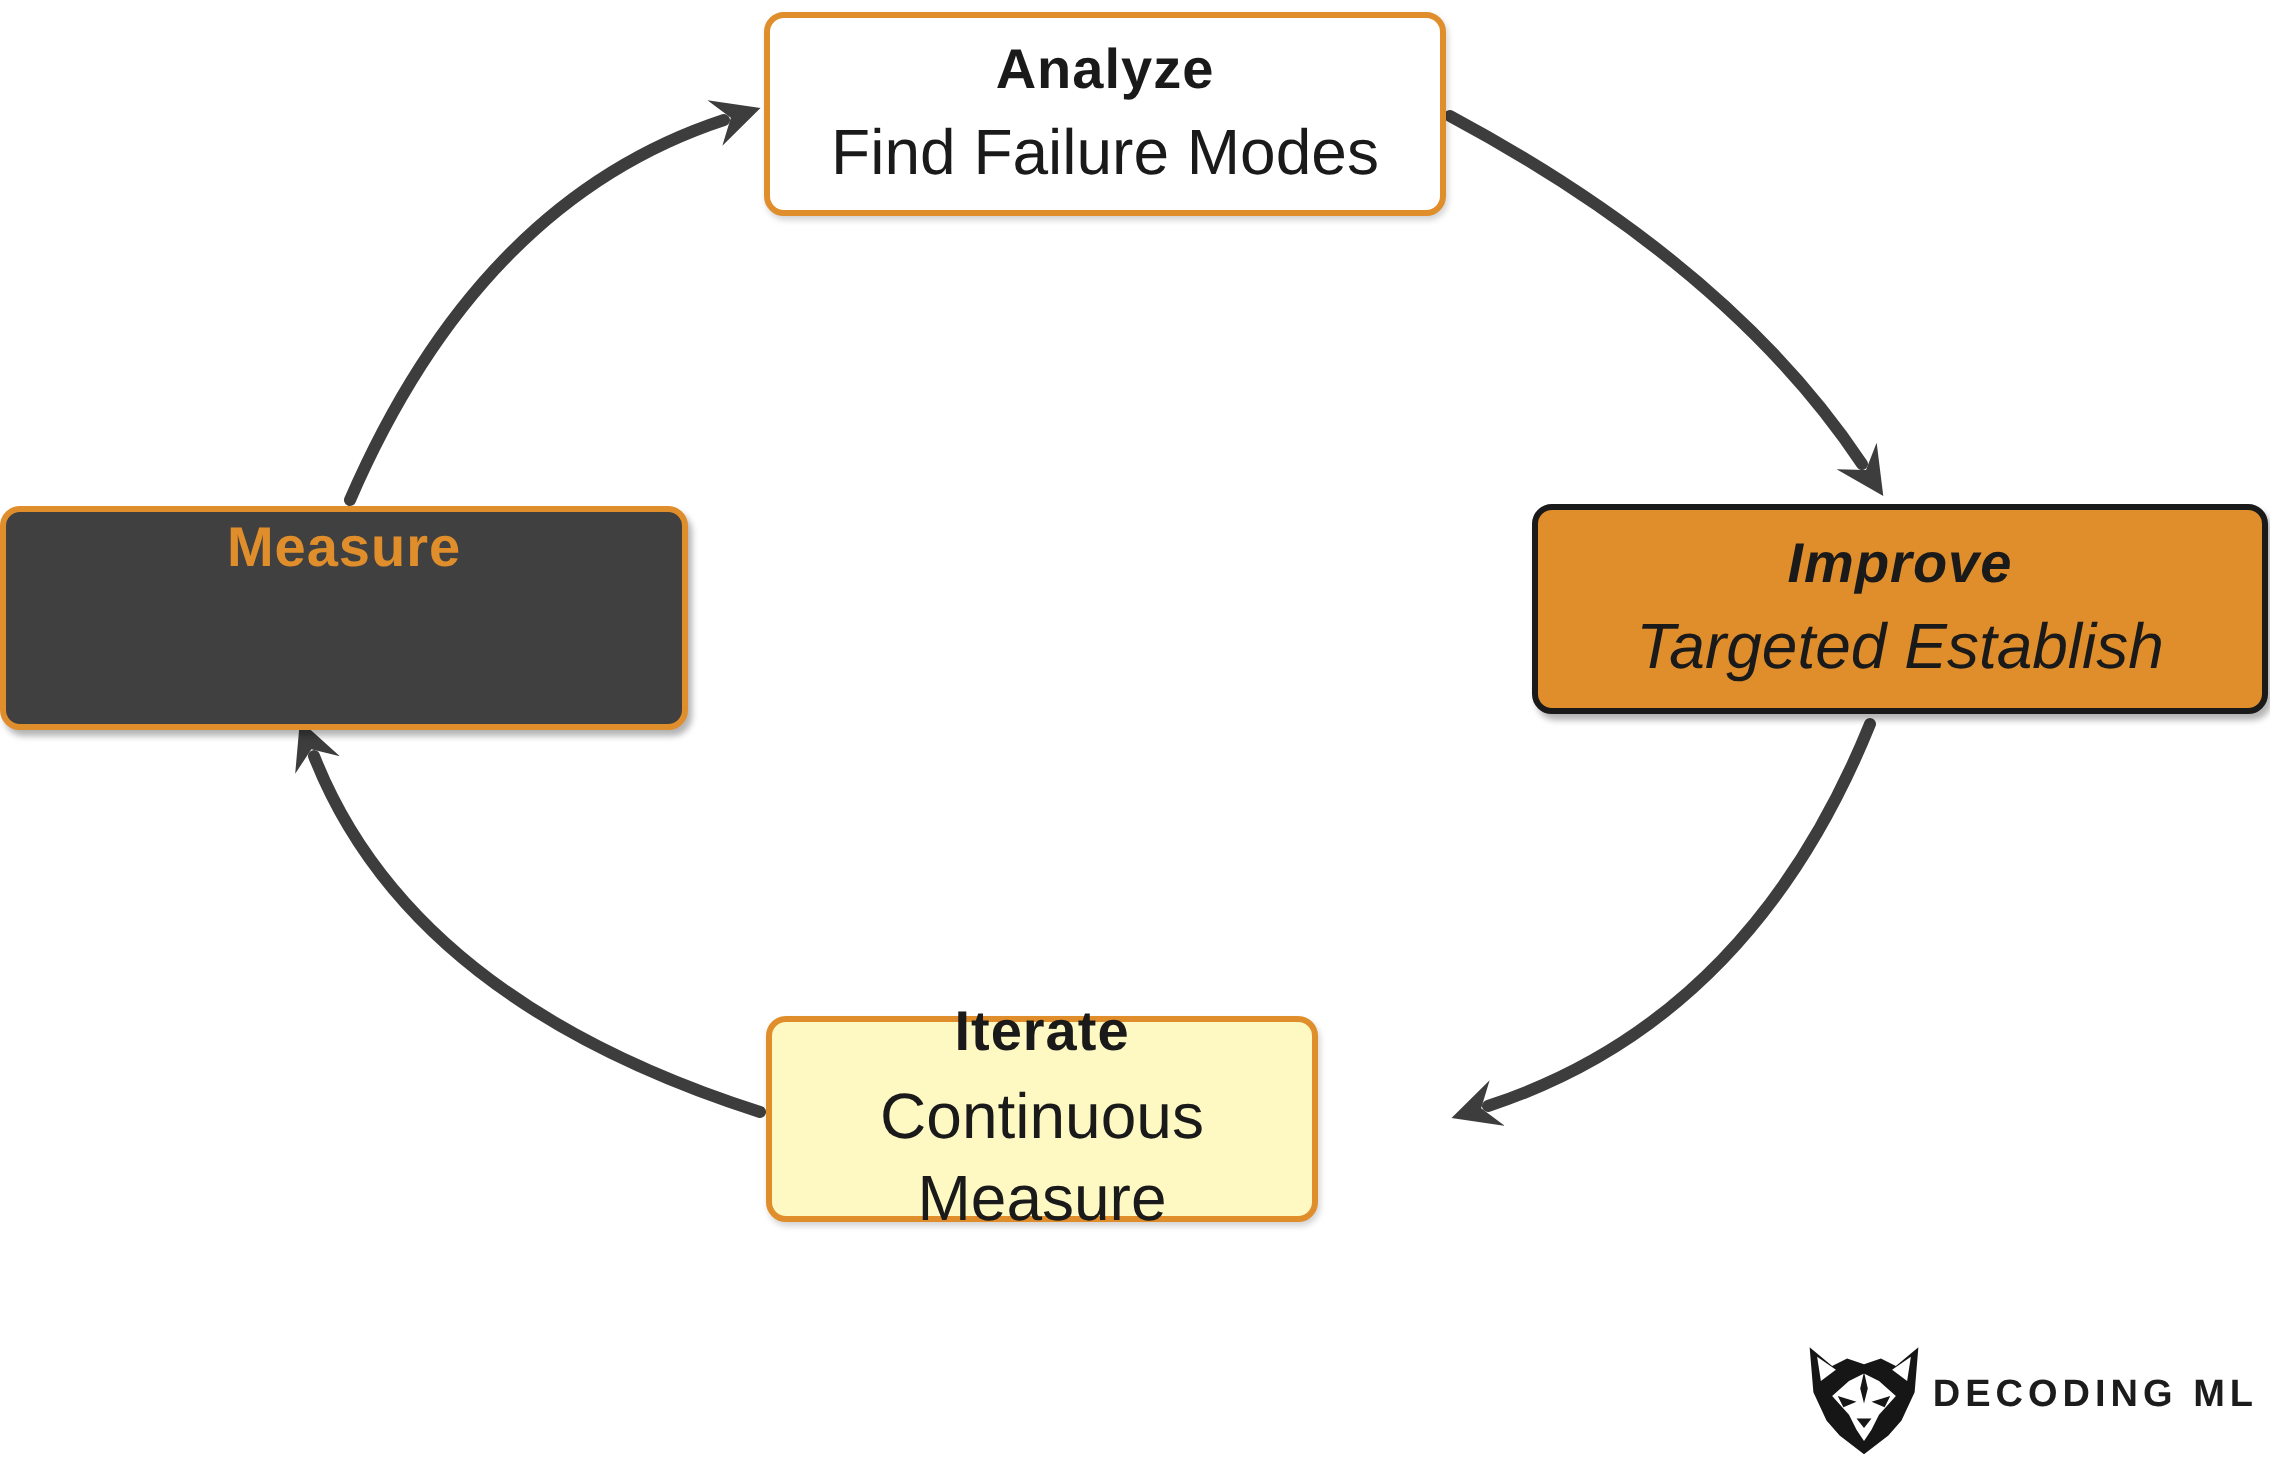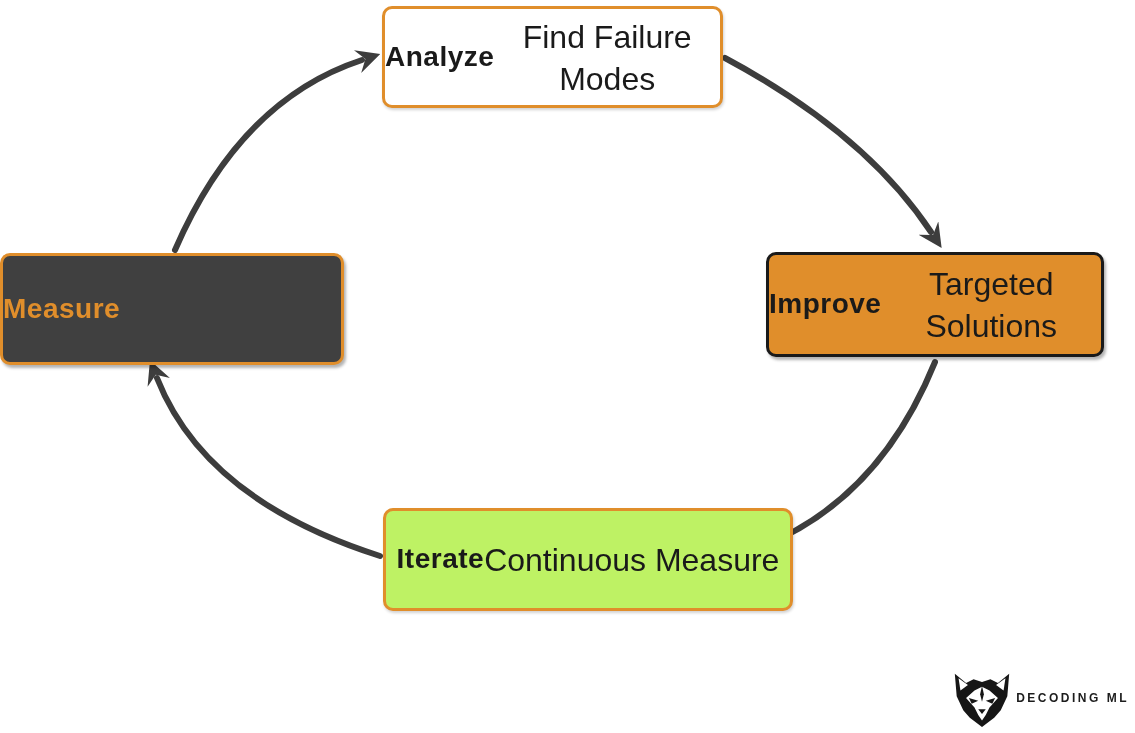--- a/index.html
+++ b/index.html
@@ -25,56 +25,57 @@
     stroke:var(--arrow);
     stroke-width:6;
     fill:none;
     stroke-linecap:round;
   }
   marker path{fill:var(--arrow);}
   .node{
     position:absolute;
     z-index:2;
     border-radius:10px;
-    display:flex;
+    display:flex;flex-direction:column;
     align-items:center;justify-content:center;
     text-align:center;
     line-height:1.3;
   }
   .node-title{font-size:28px;font-weight:bold;letter-spacing:.5px;}
   .node-subtitle{font-size:32px;margin-top:3px;}
   .node-analyze{
     left:382px;top:6px;width:341px;height:102px;
     background:#ffffff;border:3px solid var(--orange);color:var(--dark);
     box-shadow:1px 2px 3px rgba(0,0,0,.18);
   }
   .node-improve{
-    left:766px;top:252px;width:338px;height:105px;
+    left:766px;top:252px;width:368px;height:105px;
     background:var(--orange);border:3px solid var(--dark);color:var(--dark);
     box-shadow:2px 3px 3px rgba(0,0,0,.3);
+    font-style:italic;
   }
   .node-iterate{
-    left:383px;top:508px;width:410px;height:103px;
-    background:#bef264;border:3px solid var(--orange);color:var(--dark);
+    left:383px;top:508px;width:276px;height:103px;
+    background:#fef9c3;border:3px solid var(--orange);color:var(--dark);
     box-shadow:1px 2px 3px rgba(0,0,0,.18);
   }
   .node-measure{
     left:0px;top:253px;width:344px;height:112px;
     background:var(--dark-gray);border:3px solid var(--orange);color:var(--orange);
     box-shadow:2px 3px 3px rgba(0,0,0,.3);
     justify-content:space-between;
   }
   .brand{
     position:absolute;
     right:6px;bottom:4px;
     display:flex;align-items:center;gap:4px;
     z-index:2;
   }
   .brand-text{
-    font-size:12px;font-weight:bold;
+    font-size:19px;font-weight:bold;
     letter-spacing:2.5px;
     color:#1c1c1c;
     white-space:nowrap;
   }
 </style>
 </head>
 <body>
 
 <div class="canvas">
 
@@ -90,21 +91,21 @@
     <path class="arrow" d="M 380 556 Q 205 500 157 378" marker-end="url(#ah)"></path>
   </svg>
 
   <div class="node node-analyze">
     <div class="node-title">Analyze</div>
     <div class="node-subtitle">Find Failure Modes</div>
   </div>
 
   <div class="node node-improve">
     <div class="node-title">Improve</div>
-    <div class="node-subtitle">Targeted Solutions</div>
+    <div class="node-subtitle">Targeted Establish</div>
   </div>
 
   <div class="node node-iterate">
     <div class="node-title">Iterate</div>
     <div class="node-subtitle">Continuous Measure</div>
   </div>
 
   <div class="node node-measure">
     <div class="node-title">Measure</div>
   </div>

